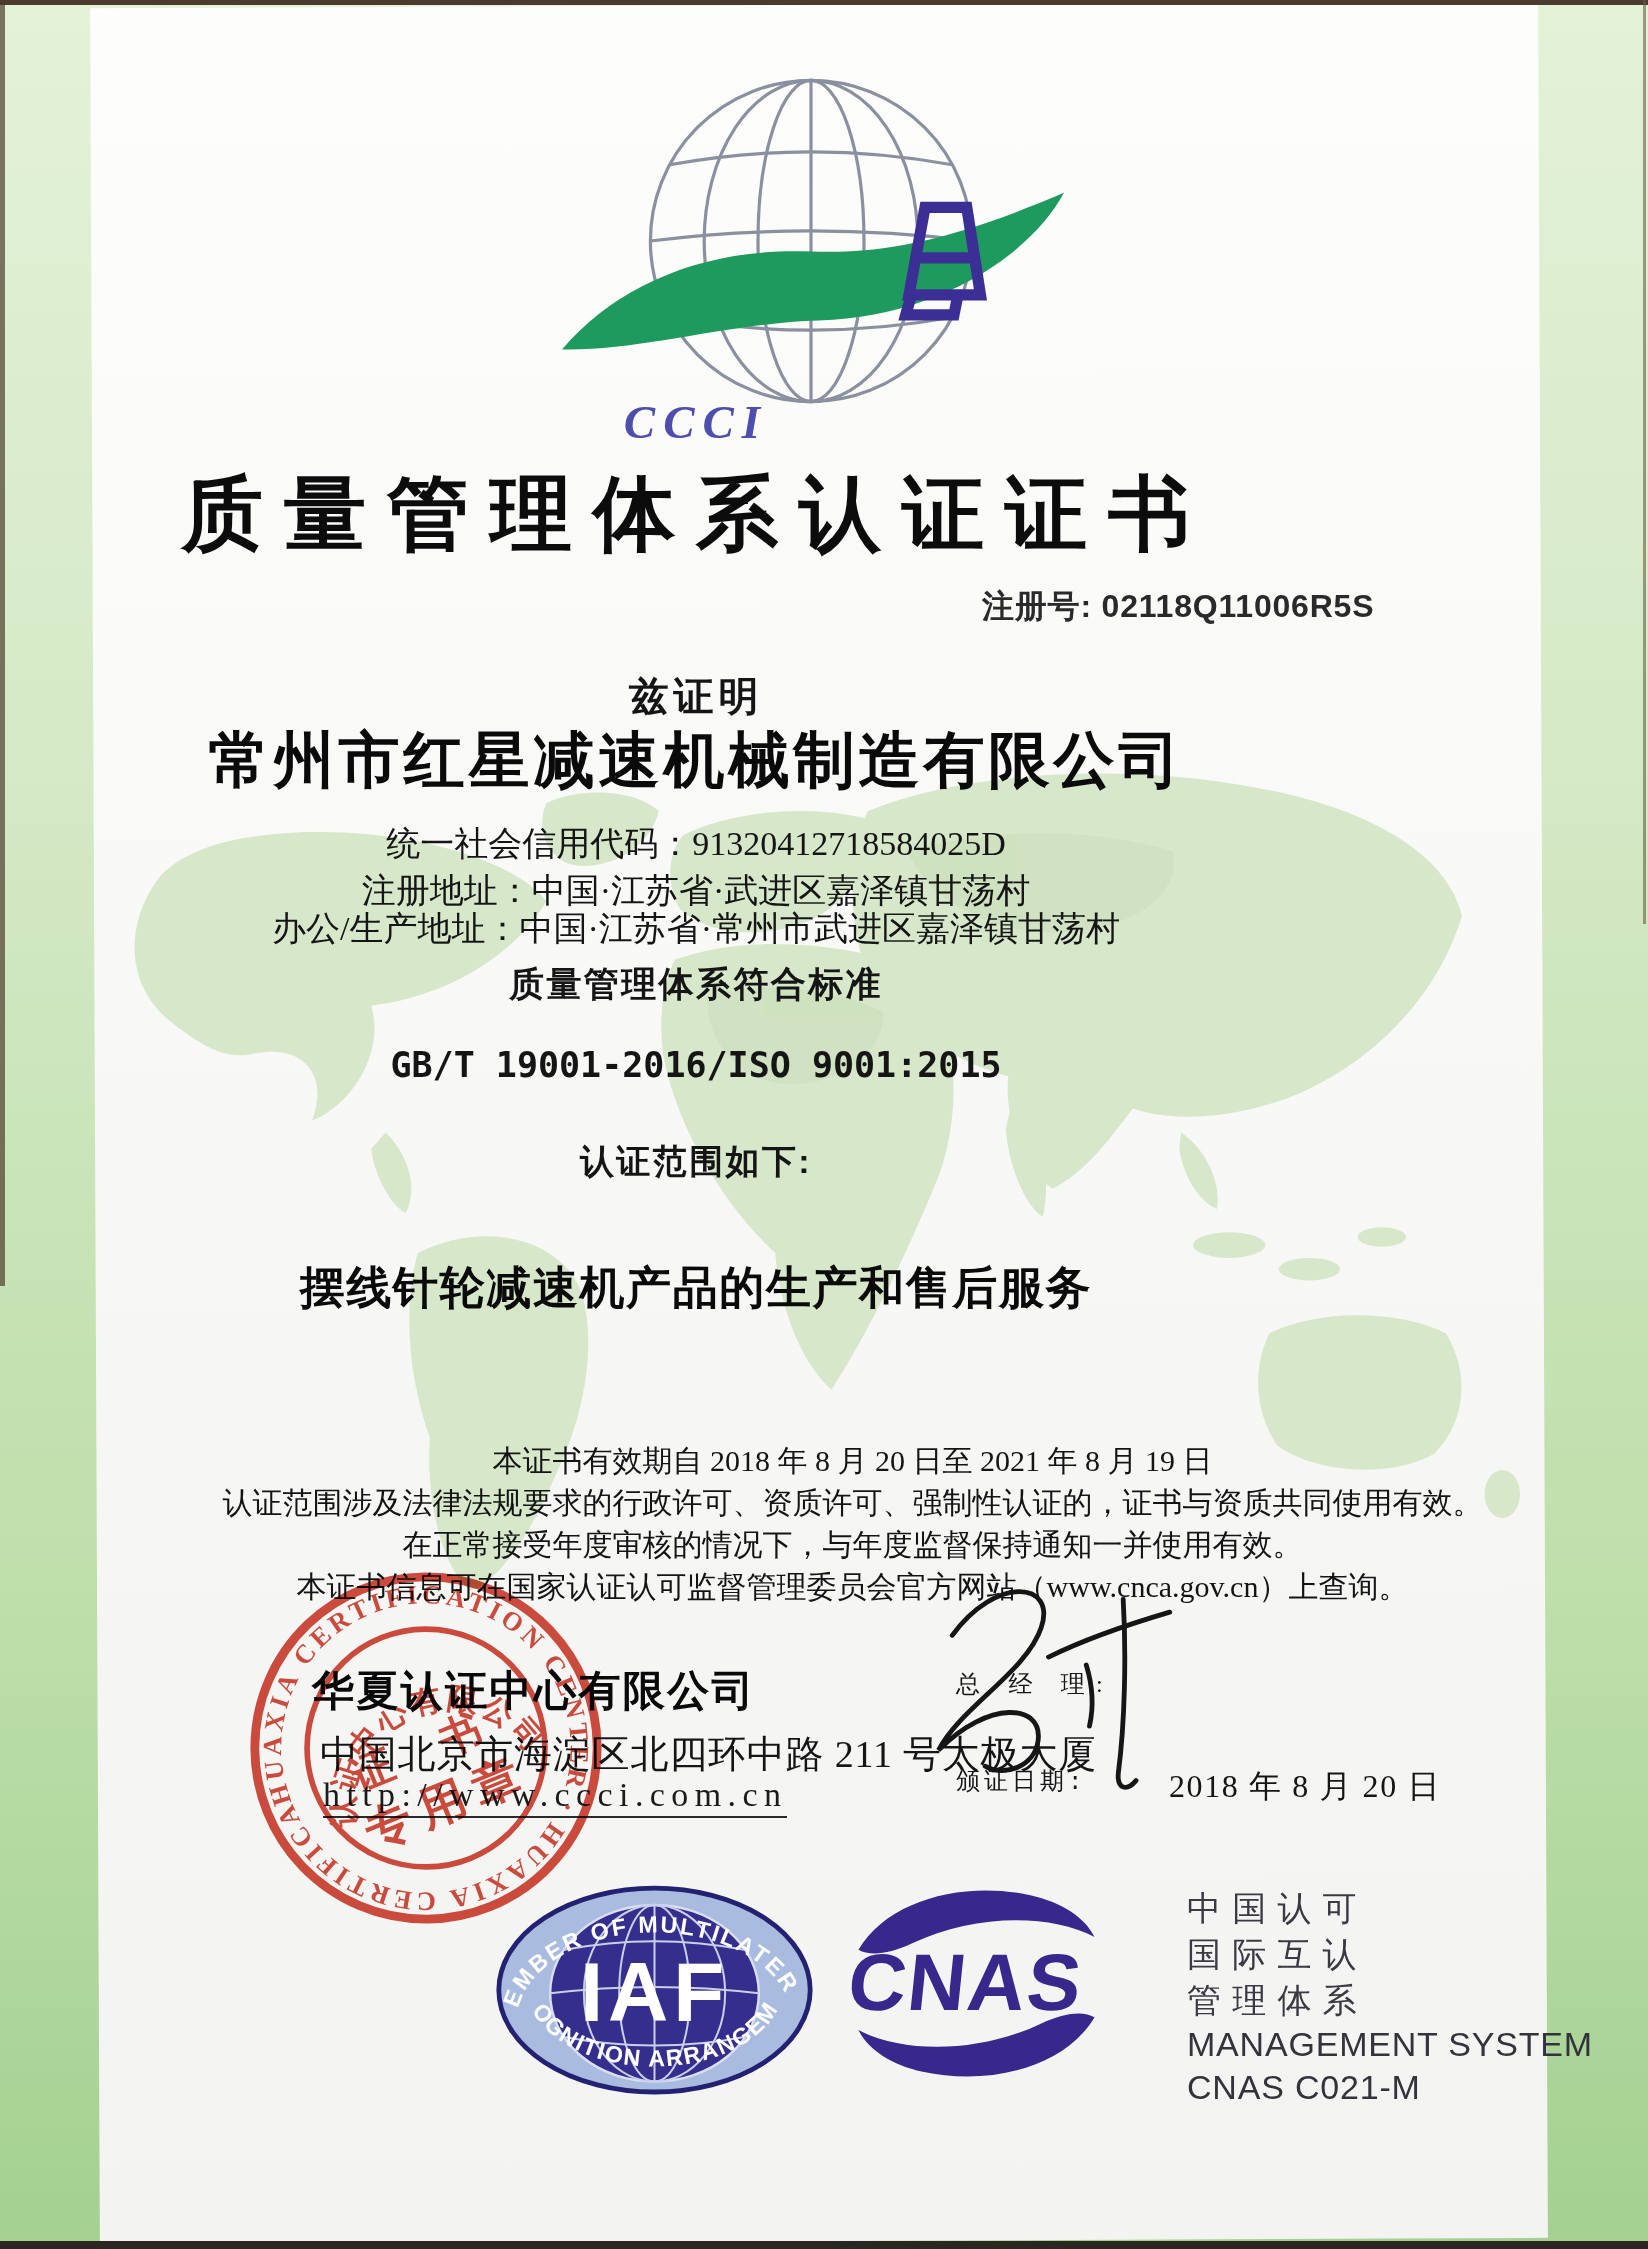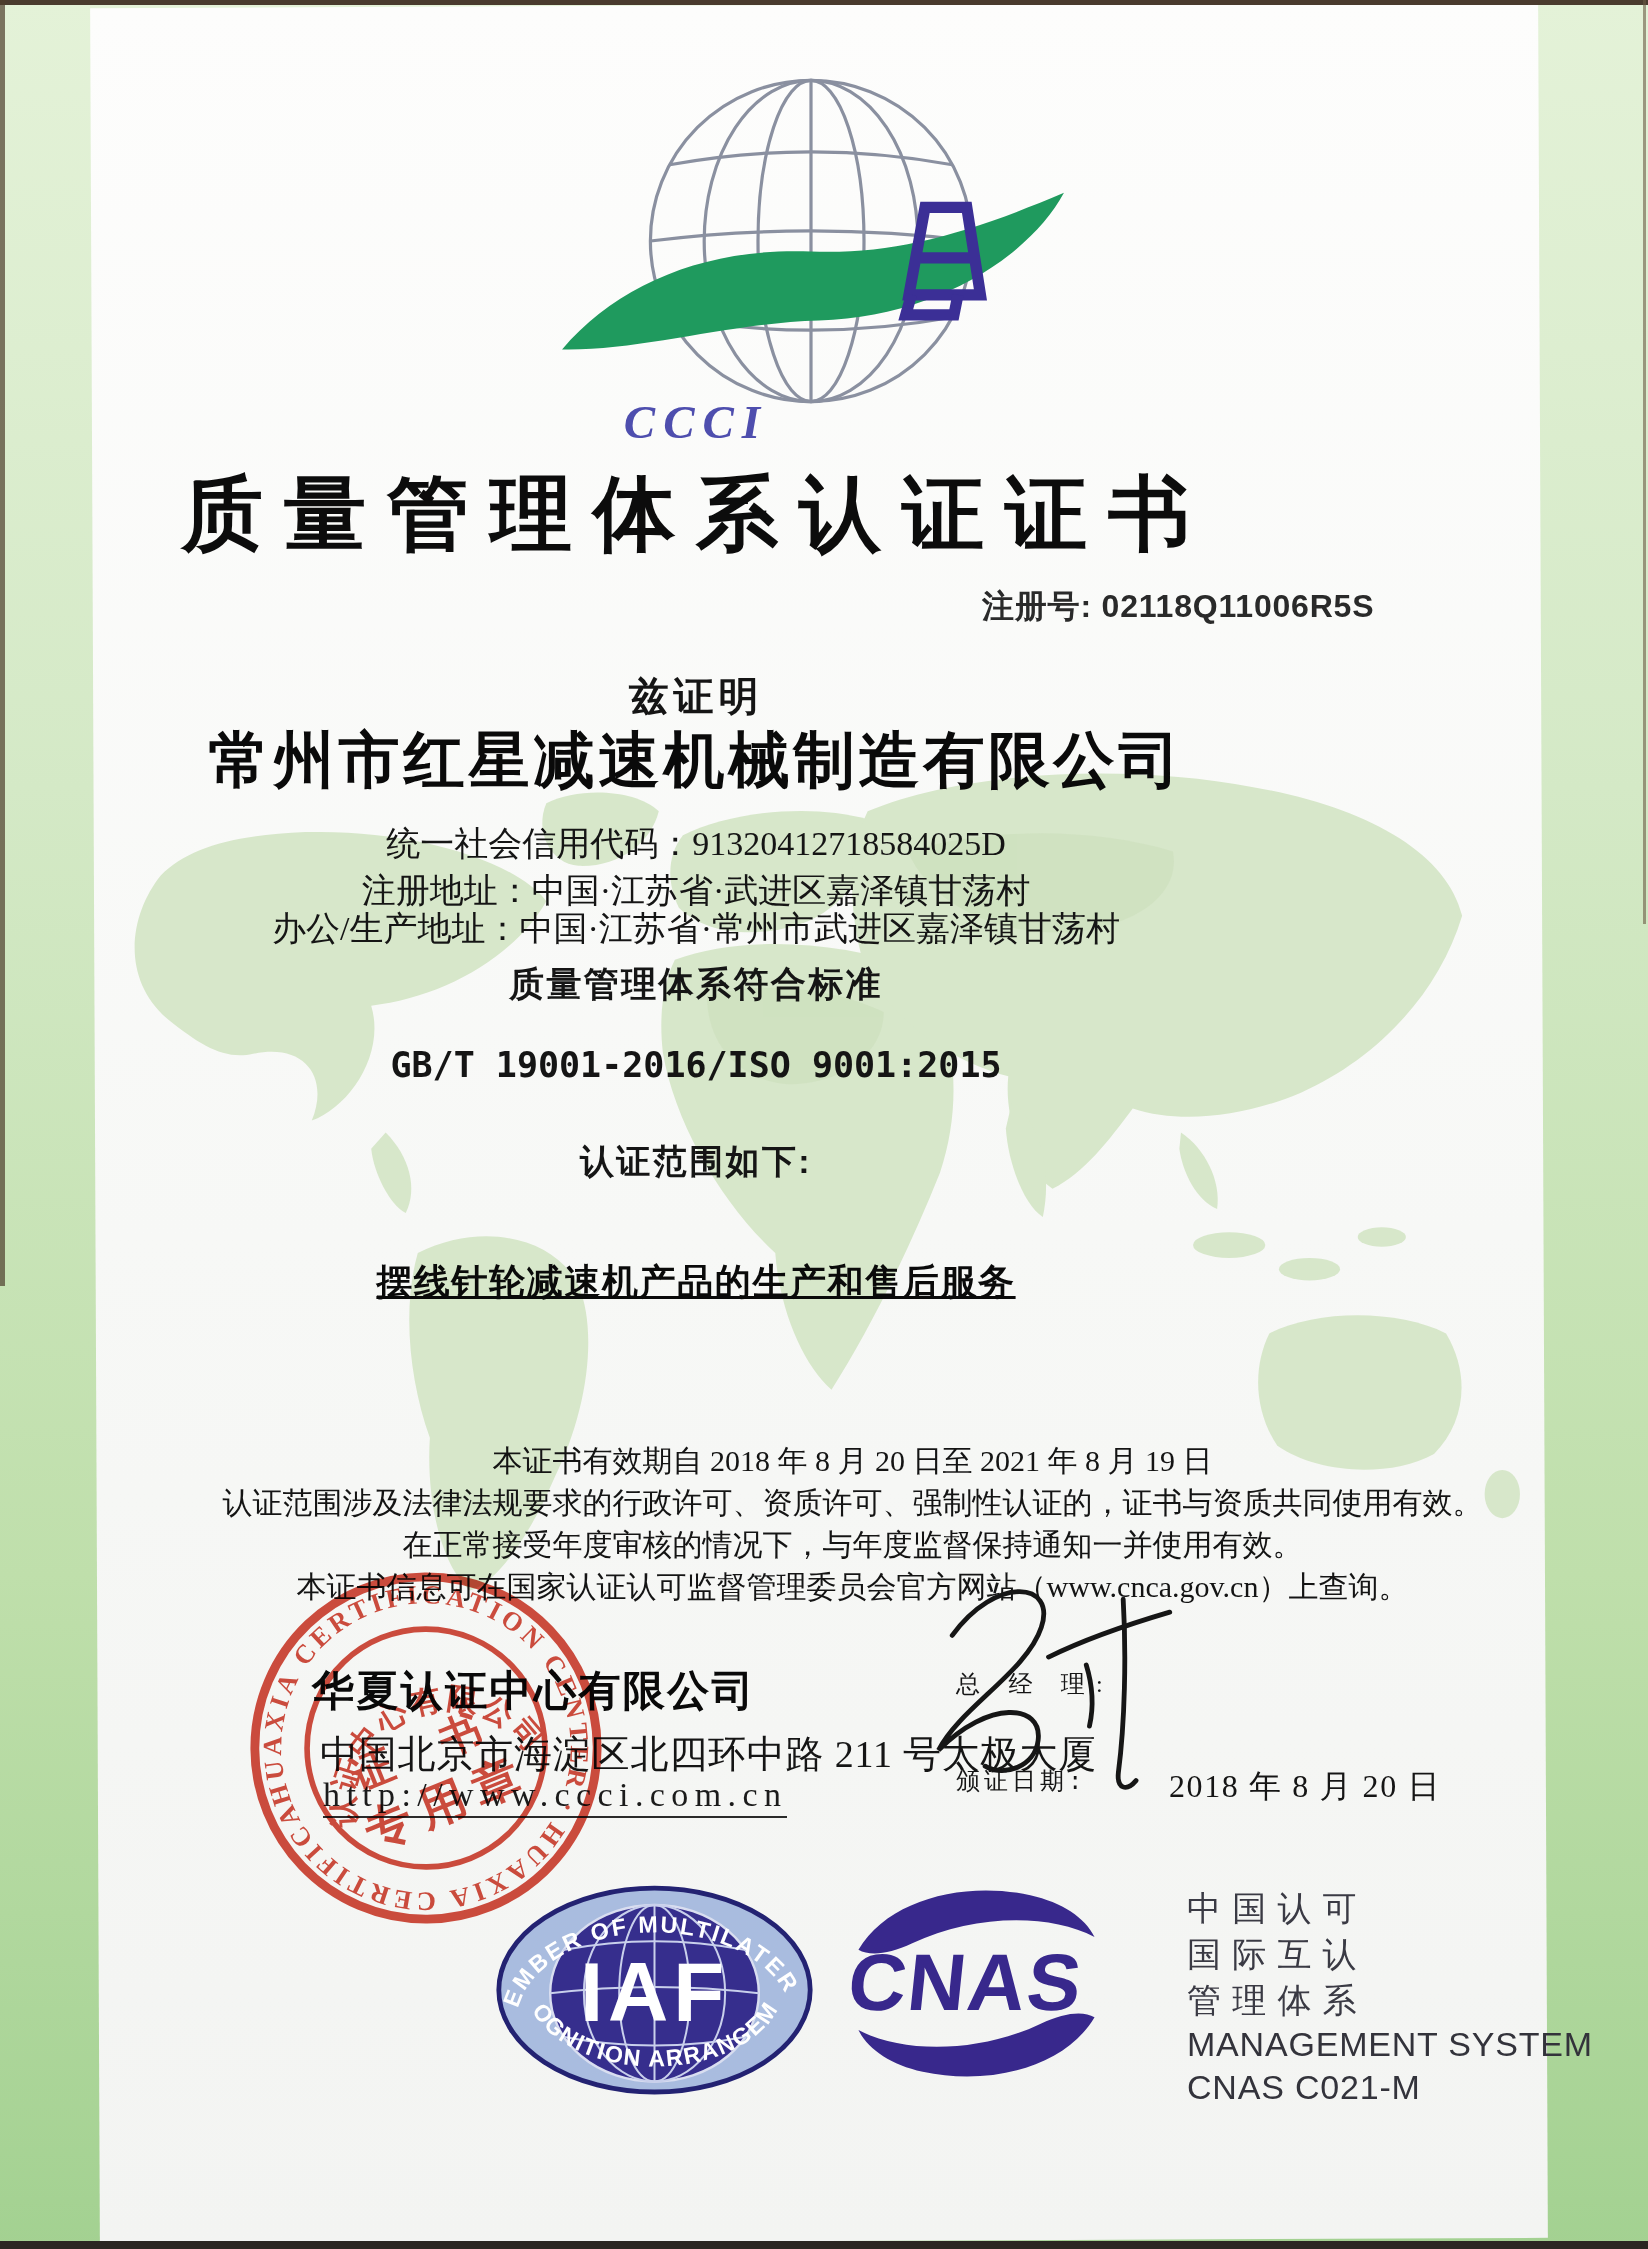--- a/index.html
+++ b/index.html
@@ -24,21 +24,21 @@
   .reg-line{top:585px;left:982px;font-size:32px;font-weight:bold;color:#2a2a2a;letter-spacing:0.8px;}
   .certify-intro{top:649px;font-size:40px;font-weight:bold;letter-spacing:4.8px;margin-top:20px;}
   .company-name{top:720px;font-size:61px;font-weight:bold;letter-spacing:4px;color:#0a0a0a;}
   .serifline{font-family:"Liberation Serif",serif;}
   .credit-line{top:821px;font-size:34px;}
   .addr1{top:868px;font-size:34px;}
   .addr2{top:906px;font-size:34px;}
   .std-intro{top:961px;font-size:35px;font-weight:bold;letter-spacing:2.4px;}
   .std-code{top:1045px;font-family:"DejaVu Sans Mono",monospace;font-weight:bold;font-size:35px;letter-spacing:0px;}
   .scope-intro{top:1139px;font-size:34px;font-weight:bold;letter-spacing:2.4px;}
-  .scope-text{top:1258px;font-size:36px;font-weight:bold;letter-spacing:1.6px;color:#0a0a0a;text-decoration:underline;}
+  .scope-text{top:1258px;font-size:45px;font-weight:bold;letter-spacing:1.6px;color:#0a0a0a;}
   .validity{position:absolute;top:1440px;left:0;width:1649px;text-align:center;
        font-family:"Liberation Serif",serif;font-size:30px;line-height:42px;color:#141414;padding-left:28px;}
   .issuer-name{top:1663px;left:312px;font-size:42px;font-weight:bold;letter-spacing:2.4px;color:#090909;}
   .gm-label{top:1668px;left:956px;font-family:"Liberation Serif",serif;font-size:24px;letter-spacing:11.2px;}
   .issuer-addr{top:1729px;left:320px;font-family:"Liberation Serif",serif;font-size:38px;letter-spacing:0.8px;}
   .issuer-url{top:1776px;left:323px;font-family:"Liberation Serif",serif;font-size:34px;letter-spacing:6.4px;
        color:#1b1b1b;border-bottom:2.4px solid #2a2a2a;padding-bottom:2.4px;}
   .date-label{top:1765px;left:956px;font-family:Liberation Mono, monospace;font-size:24px;letter-spacing:4px;}
   .date-value{top:1765px;left:1169px;font-family:"Liberation Serif",serif;font-size:32px;letter-spacing:1.6px;}
   .acc-text{position:absolute;left:1139px;top:1885px;color:#3a3a44;margin-left:48px;}

